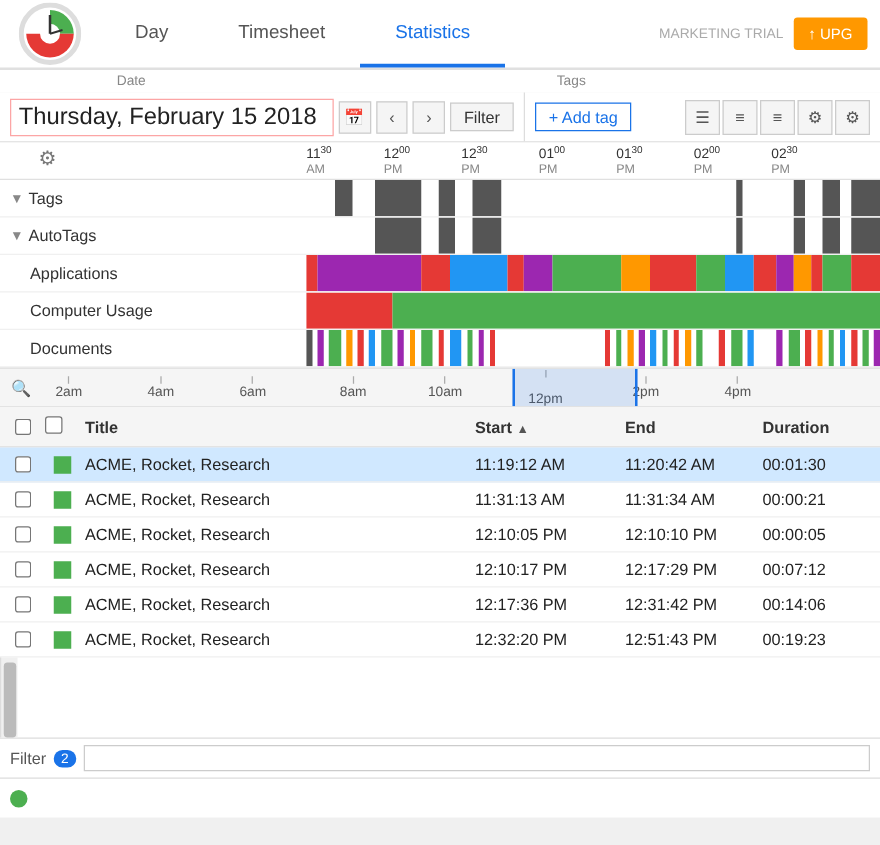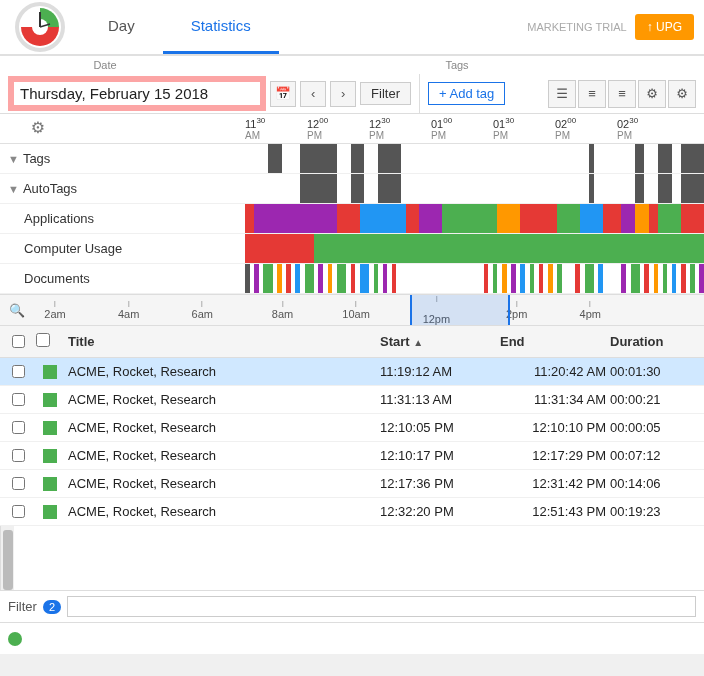--- a/index.html
+++ b/index.html
@@ -68,23 +68,23 @@
     .date-section {
       display: flex;
       align-items: center;
       width: 420px;
       border-right: 1px solid #ddd;
       padding: 0 8px;
       gap: 4px;
     }
     .date-input {
       flex: 1;
-      border: 6px solid #fca5a5;
+      border: 1px solid #fca5a5;
       padding: 3px 6px;
-      font-size: 15px;
+      font-size: 19px;
       outline: none;
       color: #222;
     }
     .icon-btn {
       border: 1px solid #ccc;
       background: #f5f5f5;
       width: 26px;
       height: 26px;
       display: flex;
       align-items: center;
@@ -291,21 +291,21 @@
       height: 28px;
       border-bottom: 1px solid #f0f0f0;
       font-size: 13px;
     }
     .table-row.highlighted { background: #d0e8ff; }
     .td-check { width: 36px; display: flex; align-items: center; justify-content: center; }
     .td-color { width: 28px; display: flex; align-items: center; justify-content: center; }
     .color-sq { width: 14px; height: 14px; background: #4caf50; }
     .td-title { flex: 1; padding-left: 4px; color: #222; white-space: nowrap; overflow: hidden; text-overflow: ellipsis; }
     .td-start { width: 120px; padding-left: 4px; color: #222; }
-    .td-end { width: 110px; padding-left: 4px; color: #222; text-align: right; }
+    .td-end { width: 110px; padding-left: 4px; color: #222; }
     .td-duration { width: 80px; padding-left: 4px; color: #222; }
     .td-scroll { width: 18px; }
 
     
     .v-scrollbar {
       width: 14px;
       background: #f0f0f0;
       border-left: 1px solid #ddd;
       display: flex;
       flex-direction: column;
@@ -400,20 +400,23 @@
       <path d="M25 25 L25 6 A19 19 0 0 1 44 25 Z" fill="#4caf50"></path>
       <path d="M25 25 L44 25 A19 19 0 0 1 6 25 Z" fill="#e53935"></path>
       <circle cx="25" cy="25" r="8" fill="#fff"></circle>
       <line x1="25" y1="25" x2="25" y2="10" stroke="#333" stroke-width="2"></line>
       <line x1="25" y1="25" x2="35" y2="22" stroke="#333" stroke-width="1.5"></line>
     </svg>
   </div>
   <div class="nav-tabs">
     <div class="nav-tab">
       <span>Day</span>
+    </div>
+    <div class="nav-tab">
+      <span>Timesheet</span>
     </div>
     <div class="nav-tab active">
       <span>Statistics</span>
     </div>
   </div>
   <div class="trial-badge">
     <span style="margin-right:8px; font-size:11px; color:#aaa;">MARKETING  TRIAL</span>
     <button class="upgrade-btn">↑ UPG</button>
   </div>
 </div>

